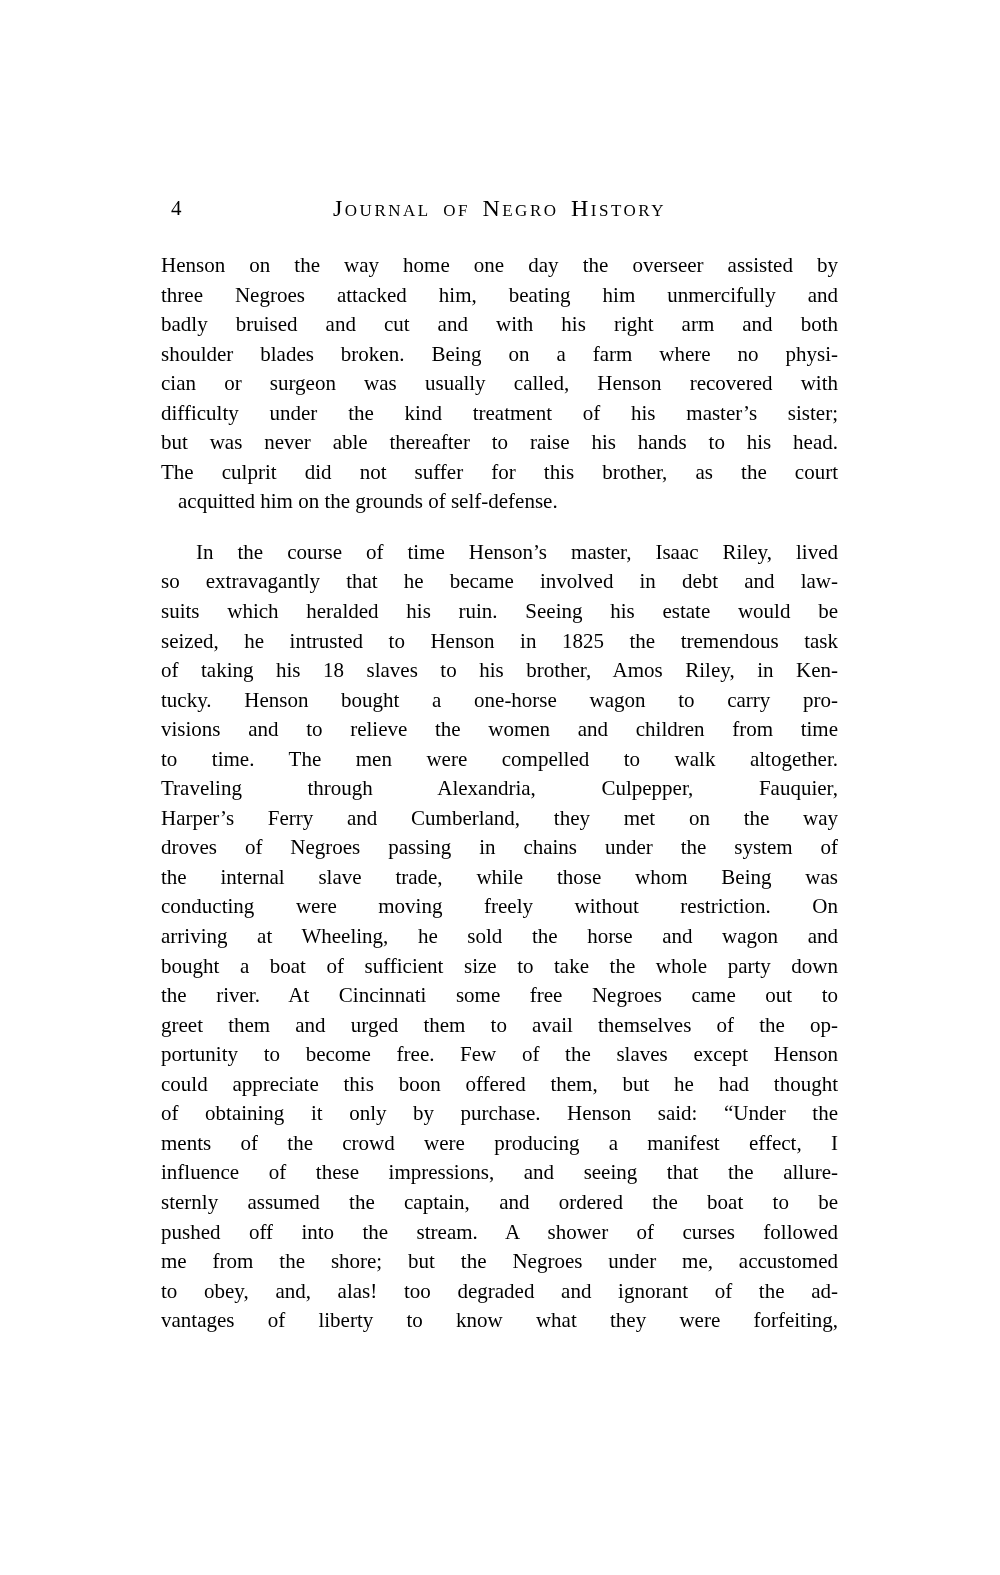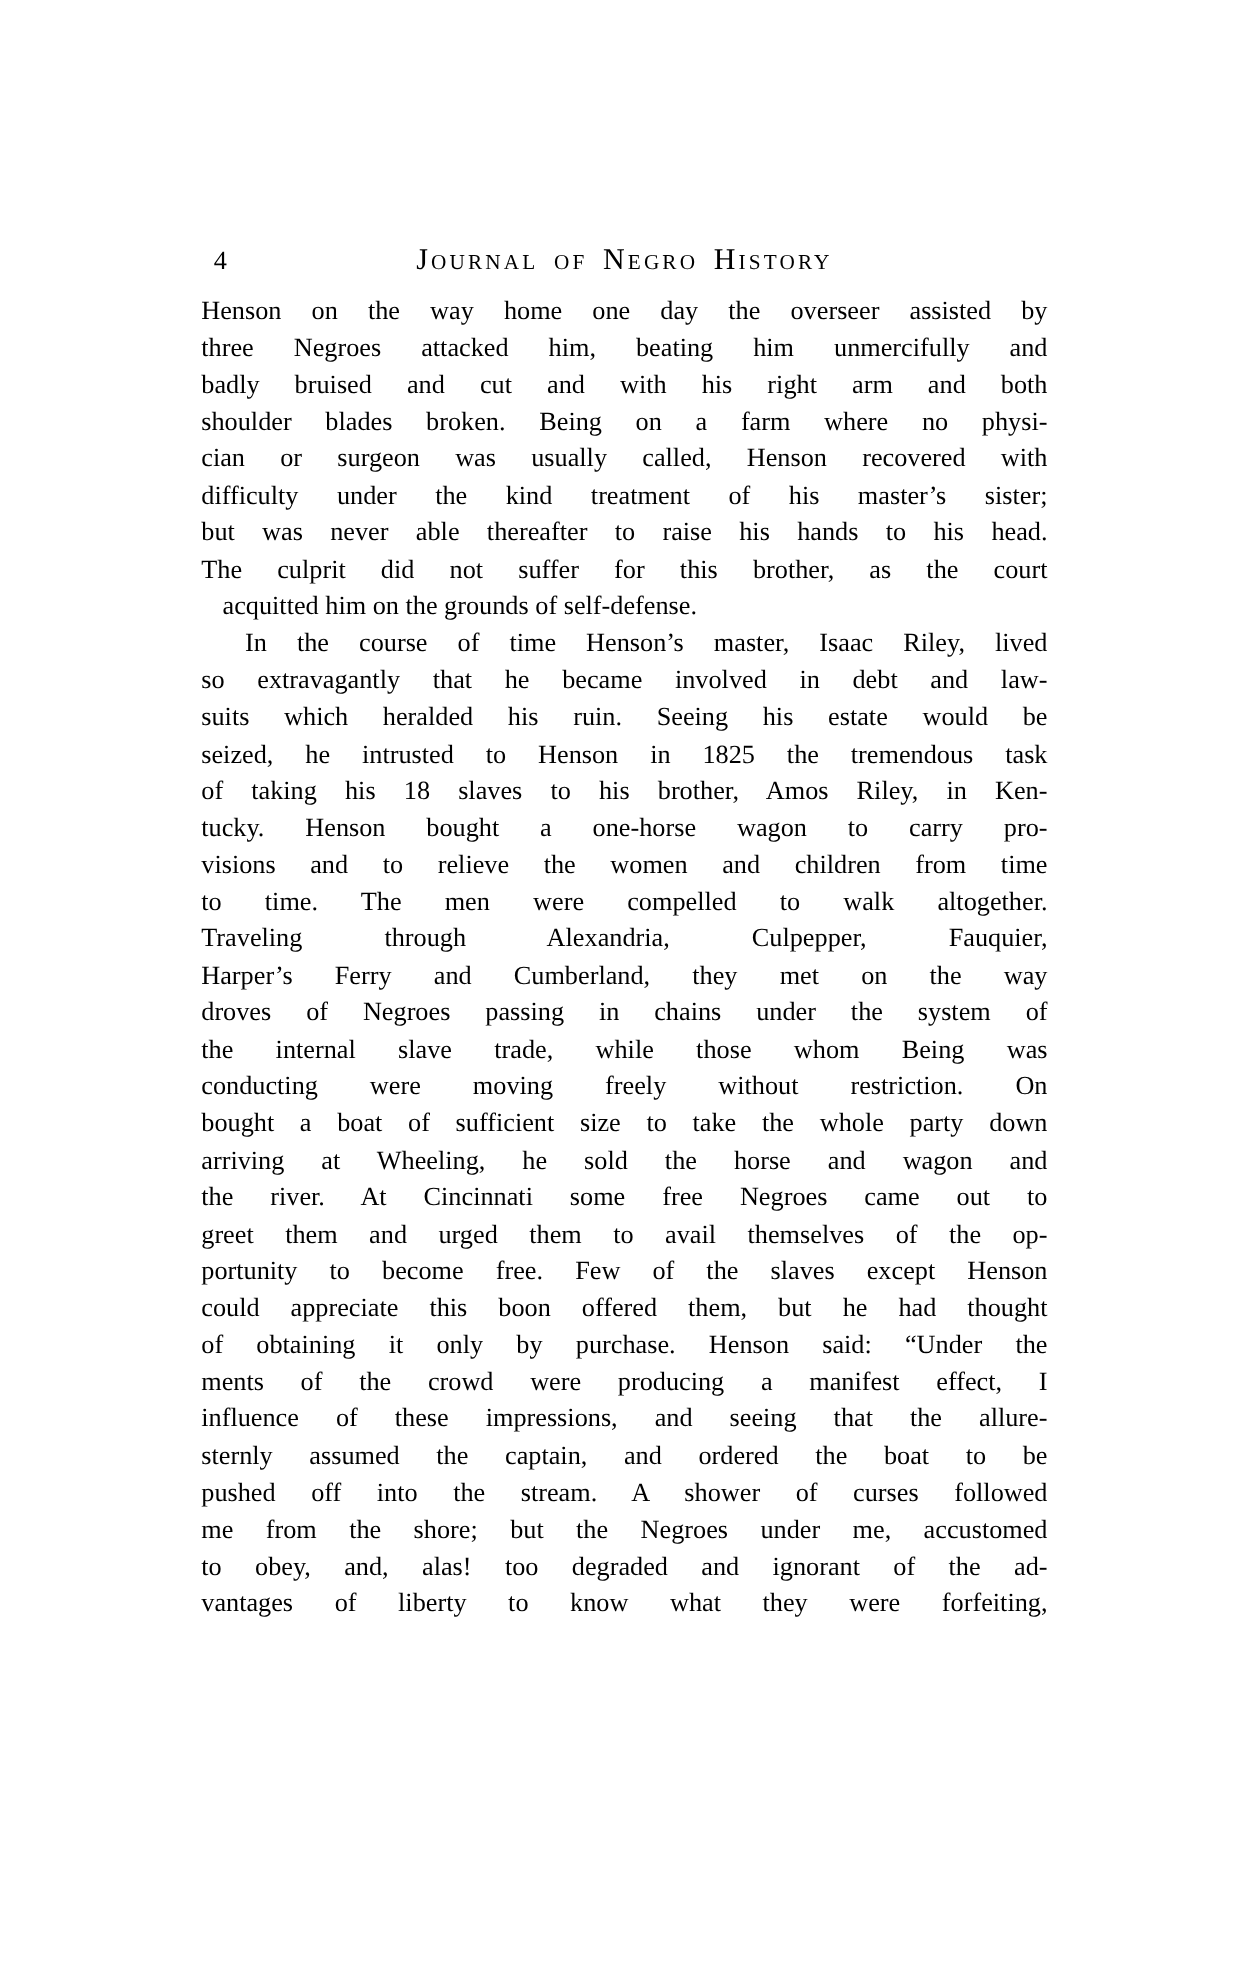--- a/index.html
+++ b/index.html
@@ -33,40 +33,41 @@
     letter-spacing: 1px;
   }
   .head-title {
     font-variant: small-caps;
     font-size: 24px;
     letter-spacing: 2.5px;
     word-spacing: 4px;
   }
   .text-block {
     position: absolute;
-    top: 234px;
+    top: 251px;
     left: 161px;
     width: 677px;
   }
   .line {
     font-size: 21px;
     line-height: 29.55px;
     height: 29.55px;
     text-align: justify;
     text-align-last: justify;
     text-justify: inter-word;
     white-space: nowrap;
     overflow: visible;
   }
   .line.no-justify {
     text-align-last: left;
     margin-left: 17px;
   }
   .line.indent {
     padding-left: 35px;
+    margin-top: 21px;
   }
 </style>
 </head>
 <body>
 
 <div class="page">
   <header class="running-head">
     <span class="page-num">4</span>
     <span class="head-title">Journal of Negro History</span>
   </header>
@@ -86,22 +87,22 @@
       <div class="line">seized, he intrusted to Henson in 1825 the tremendous task</div>
       <div class="line">of taking his 18 slaves to his brother, Amos Riley, in Ken-</div>
       <div class="line">tucky.  Henson bought a one-horse wagon to carry pro-</div>
       <div class="line">visions and to relieve the women and children from time</div>
       <div class="line">to time.  The men were compelled to walk altogether.</div>
       <div class="line">Traveling through Alexandria, Culpepper, Fauquier,</div>
       <div class="line">Harper’s Ferry and Cumberland, they met on the way</div>
       <div class="line">droves of Negroes passing in chains under the system of</div>
       <div class="line">the internal slave trade, while those whom Being was</div>
       <div class="line">conducting were moving freely without restriction.  On</div>
+      <div class="line">arriving at Wheeling, he sold the horse and wagon and</div>
       <div class="line">bought a boat of sufficient size to take the whole party down</div>
-      <div class="line">arriving at Wheeling, he sold the horse and wagon and</div>
       <div class="line">the river.  At Cincinnati some free Negroes came out to</div>
       <div class="line">greet them and urged them to avail themselves of the op-</div>
       <div class="line">portunity to become free.  Few of the slaves except Henson</div>
       <div class="line">could appreciate this boon offered them, but he had thought</div>
       <div class="line">of obtaining it only by purchase.  Henson said: “Under the</div>
       <div class="line">ments of the crowd were producing a manifest effect, I</div>
       <div class="line">influence of these impressions, and seeing that the allure-</div>
       <div class="line">sternly assumed the captain, and ordered the boat to be</div>
       <div class="line">pushed off into the stream.  A shower of curses followed</div>
       <div class="line">me from the shore; but the Negroes under me, accustomed</div>

